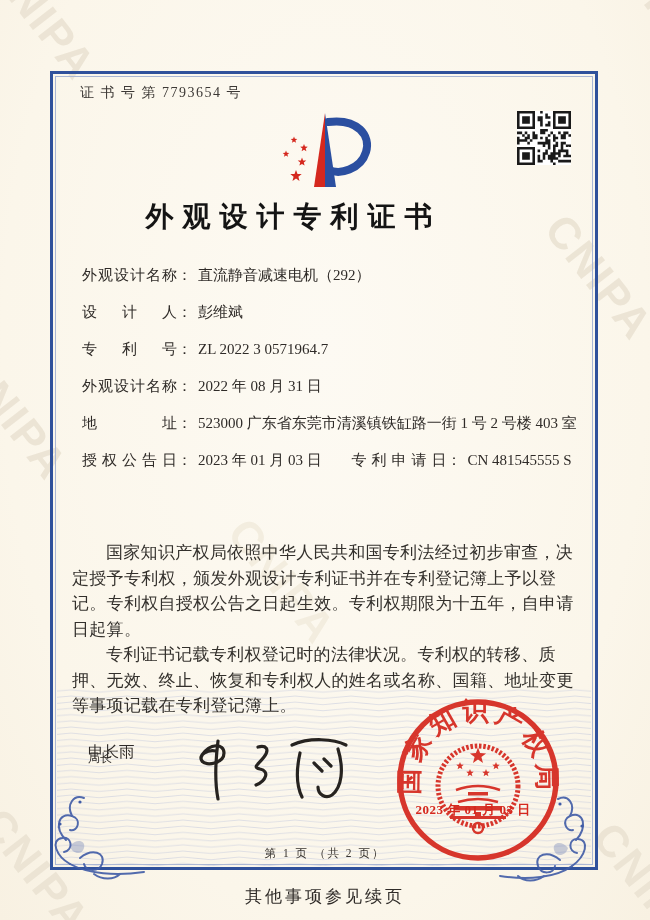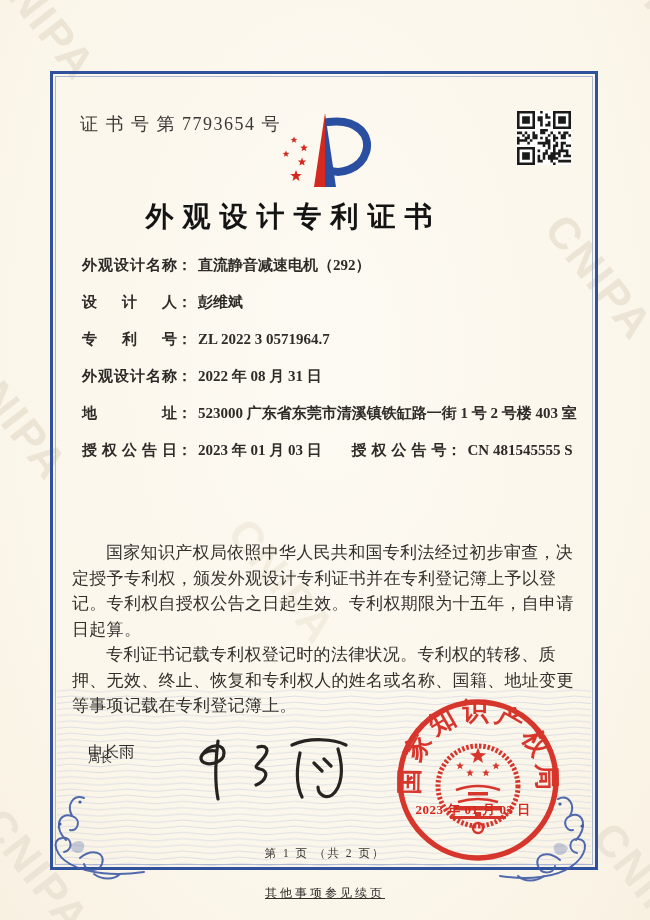--- a/index.html
+++ b/index.html
@@ -15,47 +15,47 @@
   .frame{position:absolute;left:50px;top:71px;width:542px;height:793px;
          border:3px solid #30519b;z-index:1;}
   .frame-inner{position:absolute;left:2px;top:2px;right:2px;bottom:2px;
          border:1px solid #a9b6d4;}
   
   .guilloche{position:absolute;left:57px;top:688px;z-index:1;}
   .ornament{position:absolute;z-index:3;}
   .orn-bl{left:36px;top:788px;}
   .orn-br{left:498px;top:790px;}
   
-  .cert-no{position:absolute;left:80px;top:112px;z-index:2;font-size:18px;
+  .cert-no{position:absolute;left:80px;top:84px;z-index:2;font-size:14px;
            letter-spacing:1.5px;color:#3c3835;}
   .logo{position:absolute;left:278px;top:110px;z-index:2;}
   .qr{position:absolute;left:517px;top:111px;z-index:2;}
   .title{position:absolute;left:0;top:198px;width:578px;text-align:center;z-index:2;
          font-size:28px;font-weight:700;letter-spacing:9px;text-indent:9px;color:#141414;}
-  .fields{position:absolute;left:82px;top:256px;width:512px;z-index:2;font-weight:bold;}
+  .fields{position:absolute;left:82px;top:266px;width:512px;z-index:2;}
   .field{font-size:15px;color:#2f2b28;margin-bottom:18px;white-space:nowrap;}
   .field-label{display:inline-block;width:95px;text-align:justify;text-align-last:justify;
                text-justify:inter-character;vertical-align:top;}
   .field-colon{display:inline-block;}
   .field-value{margin-left:6px;}
   .auth-row{margin-top:6px;}
   .auth-pair2{margin-left:26px;}
   .paragraphs{position:absolute;left:72px;top:540px;width:518px;z-index:2;
               font-size:17px;line-height:1.5;letter-spacing:.3px;color:#33302c;}
   .paragraphs p{margin:0;text-indent:2em;}
   .officer-title{position:absolute;left:88px;top:750px;z-index:3;font-size:12px;color:#2f2b28;}
   .officer-name{position:absolute;left:88px;top:742px;z-index:3;font-size:15.5px;color:#2f2b28;}
   .signature{position:absolute;left:188px;top:733px;z-index:3;}
   .seal{position:absolute;left:392px;top:694px;z-index:3;opacity:.93;}
   .seal-date{position:absolute;left:397px;top:801px;width:152px;z-index:4;text-align:center;
              font-size:13px;font-weight:700;color:#d5281e;letter-spacing:.5px;white-space:nowrap;}
   .page-info{position:absolute;left:0;top:846px;width:650px;text-align:center;z-index:3;
              font-size:11.5px;letter-spacing:2px;color:#37332f;}
   .note{position:absolute;left:0;top:885px;width:650px;text-align:center;z-index:2;
-        font-size:12px;letter-spacing:3px;color:#2f2b28;text-decoration:underline;}
+        font-size:17px;letter-spacing:3px;color:#2f2b28;}
 </style>
 </head>
 <body>
 
 <div class="page">
 
   <span class="wm" style="left:-30px;top:-8px">CNIPA</span>
   <span class="wm" style="left:585px;top:-28px">CNIPA</span>
   <span class="wm" style="left:527px;top:252px">CNIPA</span>
   <span class="wm" style="left:-58px;top:392px">CNIPA</span>
@@ -137,21 +137,21 @@
       <span class="field-label">外观设计名称</span><span class="field-colon">：</span><span class="field-value">2022 年 08 月 31 日</span>
     </div>
     <div class="field">
       <span class="field-label">地 址</span><span class="field-colon">：</span><span class="field-value">523000 广东省东莞市清溪镇铁缸路一街 1 号 2 号楼 403 室</span>
     </div>
     <div class="field auth-row">
       <span>
         <span class="field-label">授权公告日</span><span class="field-colon">：</span><span class="field-value">2023 年 01 月 03 日</span>
       </span>
       <span class="auth-pair2">
-        <span class="field-label">授权公告号</span><span class="field-colon">：</span><span class="field-value">CN 481545555 S</span>
+        <span class="field-label">专利申请日</span><span class="field-colon">：</span><span class="field-value">CN 481545555 S</span>
       </span>
     </div>
   </div>
 
   <div class="paragraphs">
     <p>国家知识产权局依照中华人民共和国专利法经过初步审查，决定授予专利权，颁发外观设计专利证书并在专利登记簿上予以登记。专利权自授权公告之日起生效。专利权期限为十五年，自申请日起算。</p>
     <p>专利证书记载专利权登记时的法律状况。专利权的转移、质押、无效、终止、恢复和专利权人的姓名或名称、国籍、地址变更等事项记载在专利登记簿上。</p>
   </div>
 
   <div class="officer-title">局长</div>

